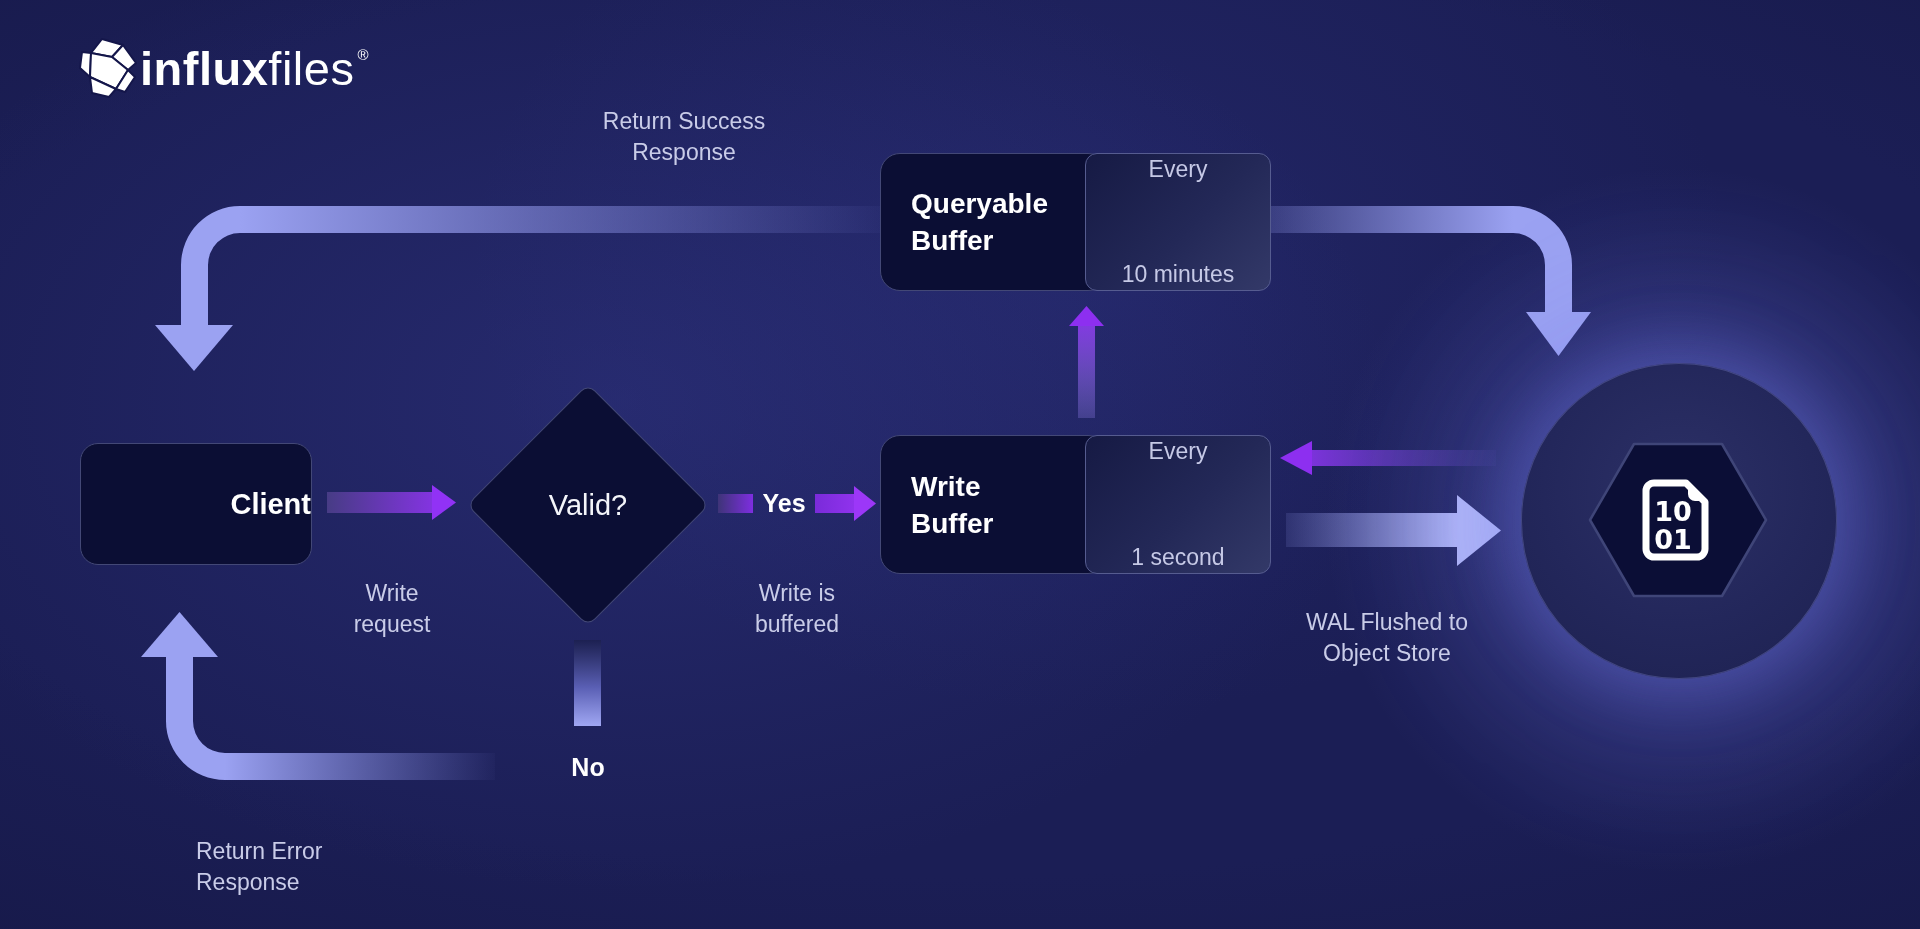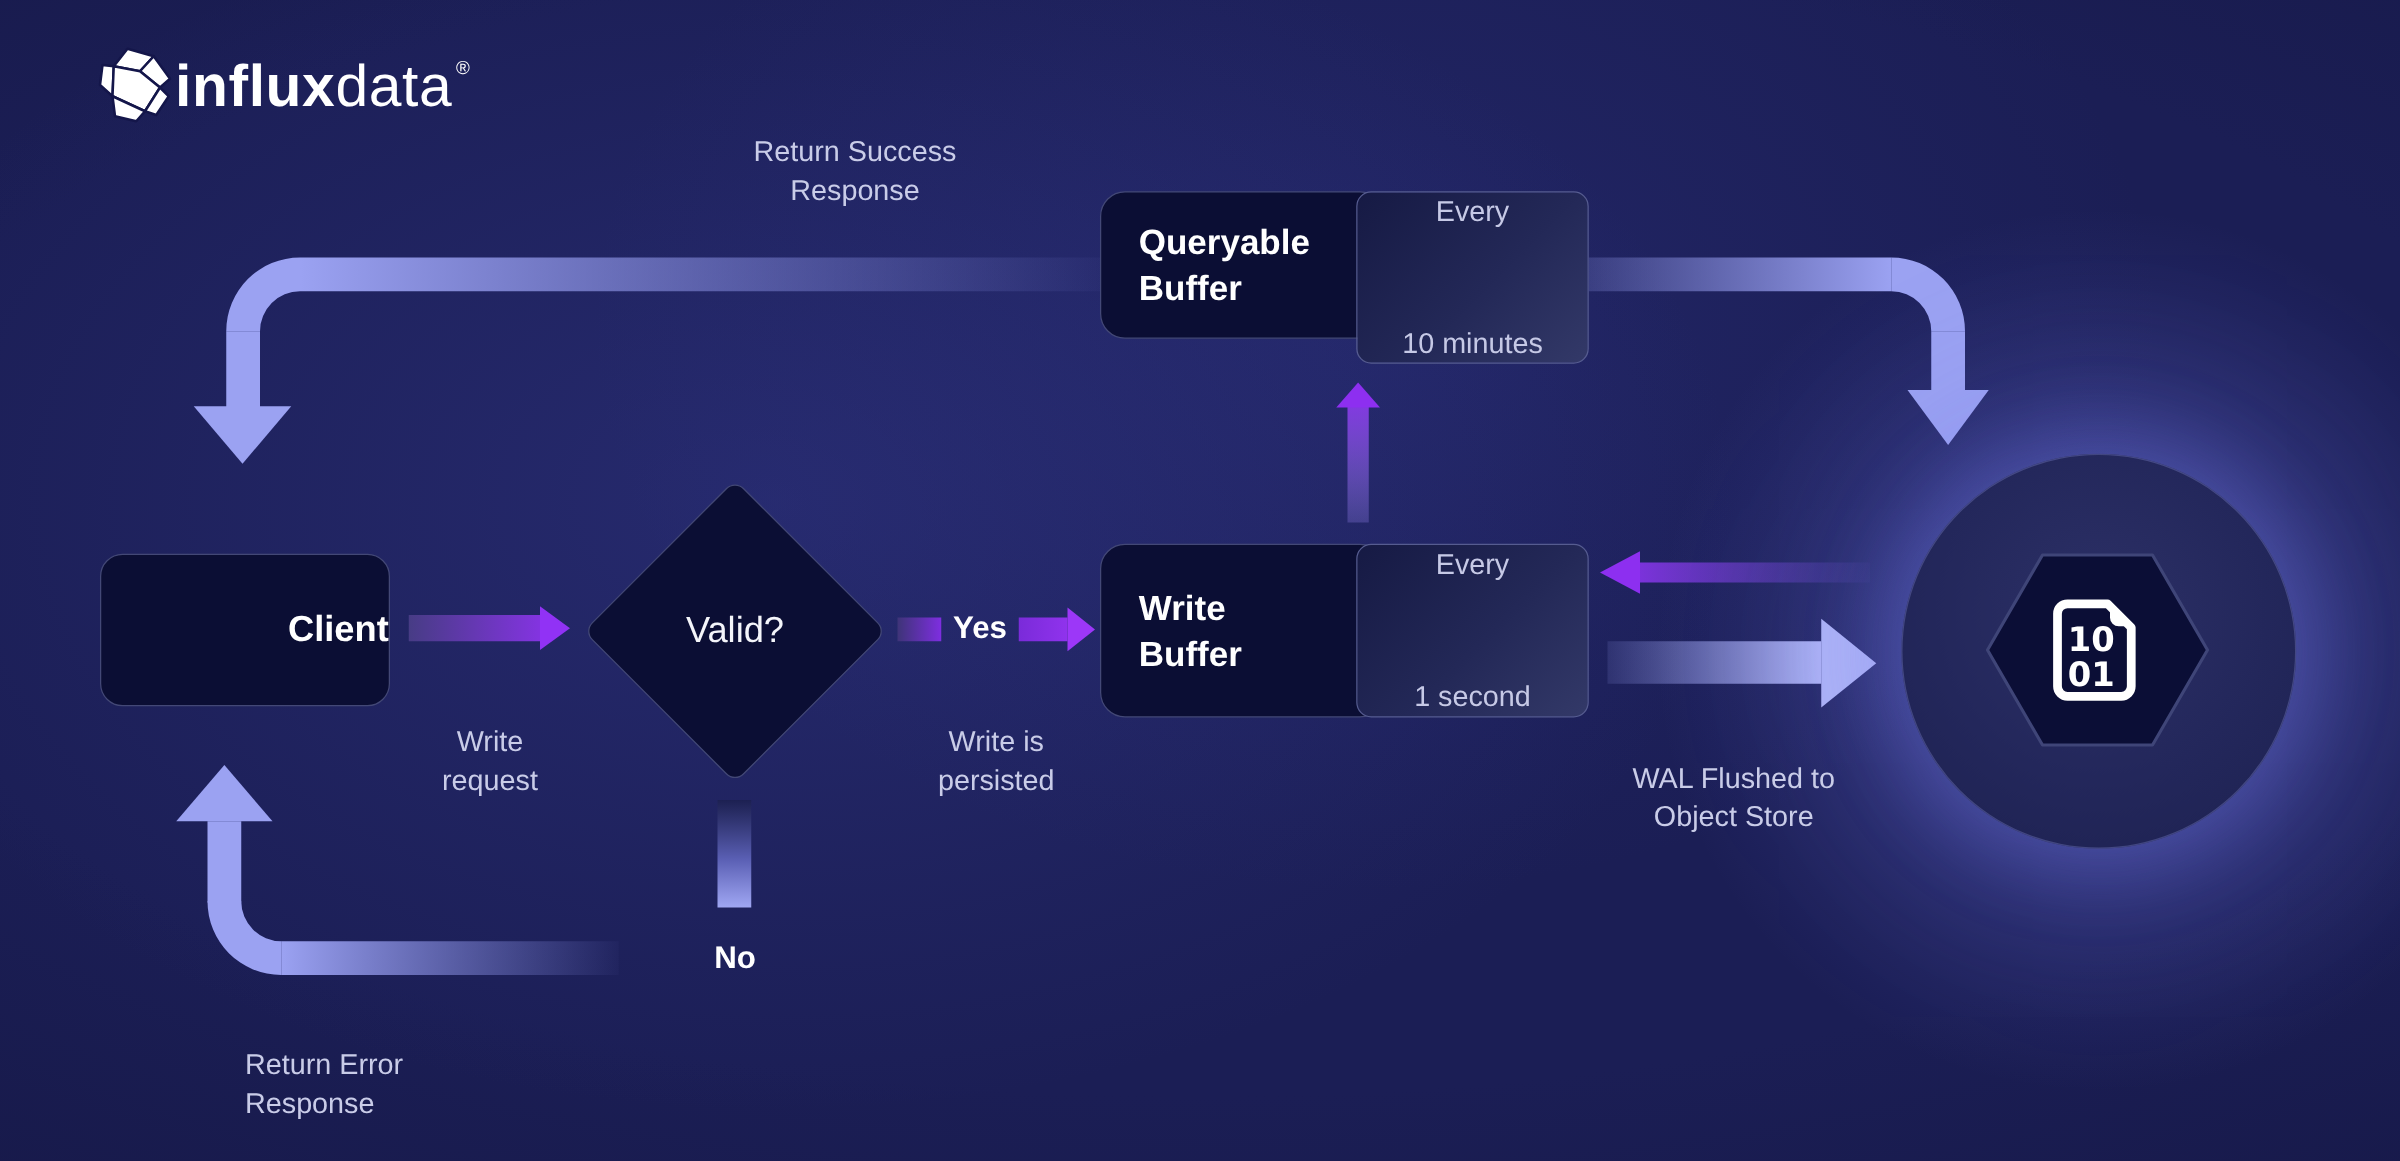--- a/index.html
+++ b/index.html
@@ -19,21 +19,21 @@
   .logo-text{font-size:47px;letter-spacing:.5px;line-height:1;display:flex;align-items:flex-start}
   .logo-bold{font-weight:700}
   .logo-light{font-weight:300}
   .logo-reg{font-size:15px;margin-top:2px;margin-left:3px;font-weight:400}
   
   .node{position:absolute;background:#0b0e34;border:1.5px solid #434876;border-radius:20px;color:#fff;z-index:2;box-sizing:border-box}
   .node-client{left:80px;top:443px;width:232px;height:122px;display:flex;align-items:center;justify-content:flex-end;border-radius:18px}
   .node-title{font-weight:700;font-size:29px}
   .buffer-title{position:absolute;left:30px;top:50%;transform:translateY(-50%);font-weight:700;font-size:28px;line-height:37px}
   .buffer-title span{display:block}
-  .node-qbuf{left:880px;top:153px;width:228px;height:118px}
+  .node-qbuf{left:880px;top:153px;width:228px;height:138px}
   .node-wbuf{left:880px;top:435px;width:228px;height:139px}
   .subbox{position:absolute;z-index:3;border:1.5px solid #565c90;border-radius:12px;
     background:linear-gradient(135deg,#161a44 0%,#232857 55%,#333968 100%);
     color:#c6c9e6;display:flex;flex-direction:column;align-items:center;justify-content:space-between;
     font-size:23px;line-height:31px;box-sizing:border-box}
   .sub-q{left:1085px;top:153px;width:186px;height:138px}
   .sub-w{left:1085px;top:435px;width:186px;height:139px}
   .diamond{position:absolute;left:502px;top:419px;width:172px;height:172px;transform:rotate(45deg);
     background:#0b0e34;border:1.5px solid #434876;border-radius:10px;z-index:2;box-sizing:border-box}
   .valid-label{position:absolute;left:588px;top:505px;transform:translate(-50%,-50%);color:#f4f5fa;font-size:29px;z-index:3}
@@ -69,21 +69,21 @@
           <polygon points="45,8 58,26 50,33 34,20"></polygon>
           <polygon points="4,15 13,16 12,40 2,31"></polygon>
           <polygon points="13,16 34,20 50,33 38,52 12,40"></polygon>
           <polygon points="12,40 38,52 31,60 14,56"></polygon>
           <polygon points="50,33 57,40 47,55 38,52"></polygon>
         </g>
       </svg>
     </span>
     <span class="logo-text">
       <span class="logo-bold">influx</span>
-      <span class="logo-light">data</span>
+      <span class="logo-light">files</span>
       <span class="logo-reg">®</span>
     </span>
   </div>
 
   <svg class="arrows" width="1920" height="929" viewBox="0 0 1920 929">
     <defs>
       <linearGradient id="gSuccess" gradientUnits="userSpaceOnUse" x1="240" y1="0" x2="880" y2="0">
         <stop offset="0" stop-color="#9ba2f2"></stop>
           <stop offset="0.45" stop-color="#969df0" stop-opacity="0.55"></stop>
           <stop offset="1" stop-color="#8c93ec" stop-opacity="0.04"></stop>
@@ -232,21 +232,21 @@
   </div>
 
 
   <div class="lbl lbl-wreq">
     <span>Write</span>
     <span>request</span>
   </div>
 
   <div class="lbl lbl-wbuf">
     <span>Write is</span>
-    <span>persisted</span>
+    <span>buffered</span>
   </div>
 
   <div class="lbl lbl-wal">
     <span>WAL Flushed to</span>
     <span>Object Store</span>
   </div>
 
   <div class="lbl lbl-error">
     <span>Return Error</span>
     <span>Response</span>

